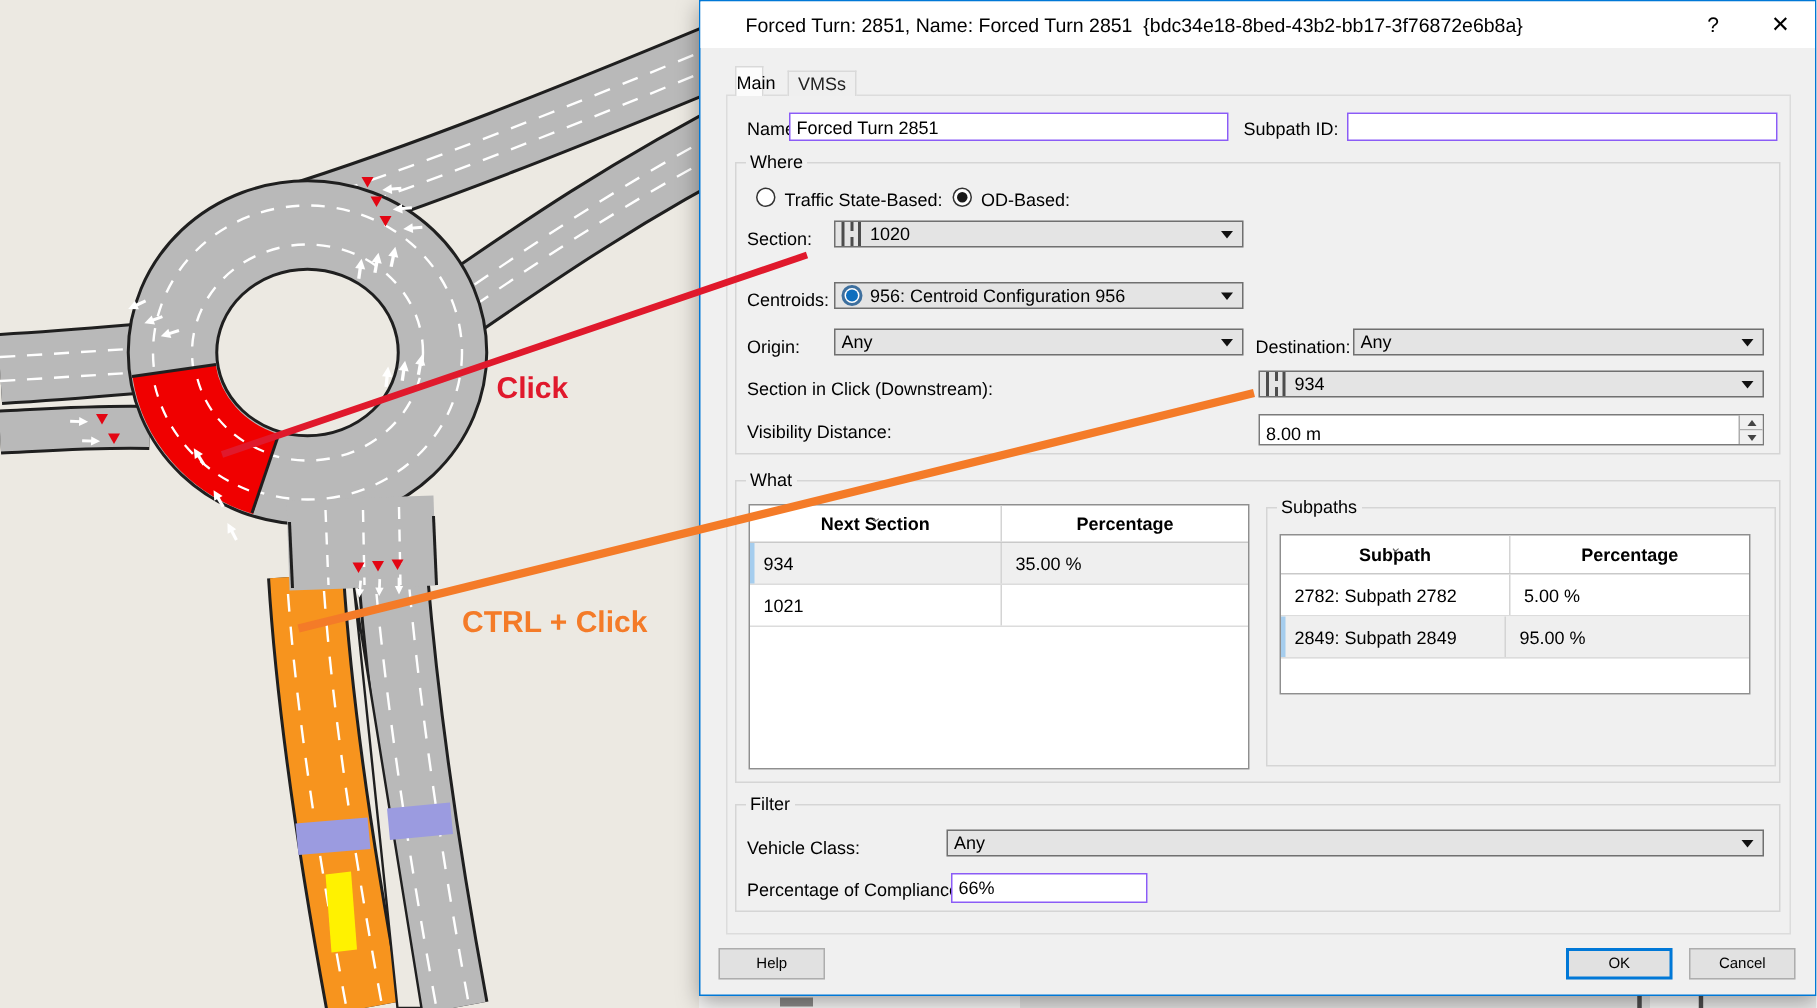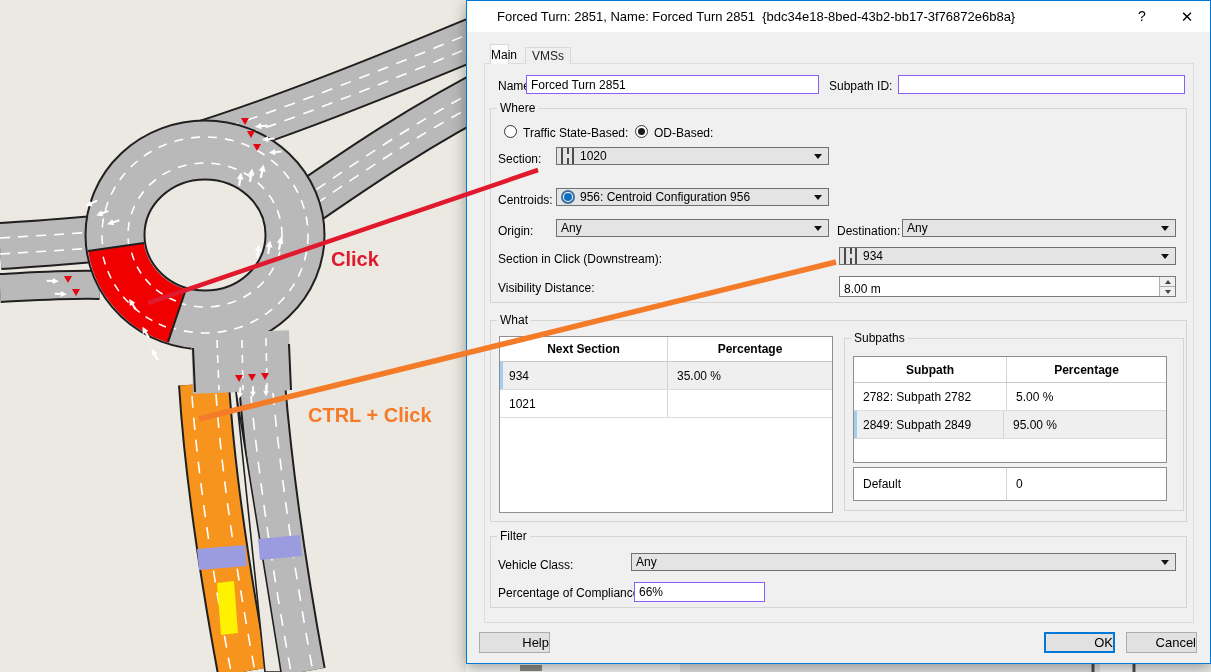--- a/index.html
+++ b/index.html
@@ -60,21 +60,21 @@
   .wtable .hdr{display:flex;font-weight:bold;position:relative;border-bottom:1px solid #c9c9c9;}
   .wtable .hdr span{text-align:center;position:relative;}
   .sort{position:absolute;top:-4px;left:50%;transform:translateX(-50%);font-size:10px;color:#666;font-weight:normal;}
   .wtable .trow{display:flex;position:relative;border-bottom:1px solid #dcdcdc;}
   .wtable .trow span{padding:0 9px;display:flex;align-items:center;}
   .wtable .c1{border-right:1px solid #d4d4d4;}
   .trow.sel{background:#efefef;}
   .trow.sel::before{content:"";position:absolute;left:0;top:0;bottom:0;width:3px;background:#a5cdee;}
 
   .btn{position:absolute;width:71px;height:21px;background:#e1e1e1;border:1px solid #adadad;
-    font-family:"Liberation Sans",sans-serif;font-size:13px;text-align:right;line-height:19px;}
+    font-family:"Liberation Sans",sans-serif;font-size:10px;text-align:center;line-height:19px;}
   .btn.primary{border:2px solid var(--accent);line-height:17px;}
 </style>
 </head>
 <body>
 
 <div class="stage">
 
   <svg class="map" width="1211" height="672" viewBox="0 0 1211 672">
     <defs>
       <g id="arrow">
@@ -306,26 +306,20 @@
       </div>
       <div class="trow" style="height:28px">
         <span class="c1" style="width:153px">2782: Subpath 2782</span>
         <span style="width:159px">5.00 %</span>
       </div>
       <div class="trow sel" style="height:28px">
         <span class="c1" style="width:150px">2849: Subpath 2849</span>
         <span style="width:159px">95.00 %</span>
       </div>
     </div>
-    <div class="wtable" style="left:386px;top:466px;width:314px;height:34px">
-      <div class="trow" style="height:32px;border-bottom:none">
-        <span class="c1" style="width:153px">Default</span>
-        <span style="width:159px">0</span>
-      </div>
-    </div>
 
     <fieldset class="grp" style="left:23px;top:528px;width:697px;height:79px">
       <legend>Filter</legend>
     </fieldset>
     <div class="lbl" style="left:31px;top:557px">Vehicle Class:</div>
     <div class="combo" style="left:164px;top:552px;width:545px">
       <span class="combo-text">Any</span>
       <span class="dd-arrow"></span>
     </div>
     <div class="lbl" style="left:31px;top:585px">Percentage of Compliance:</div>

